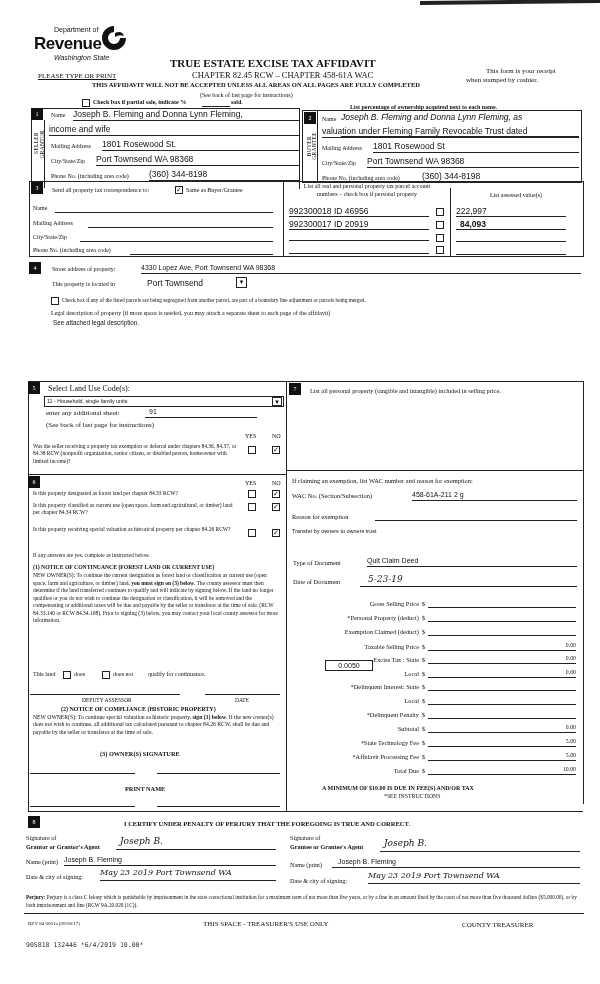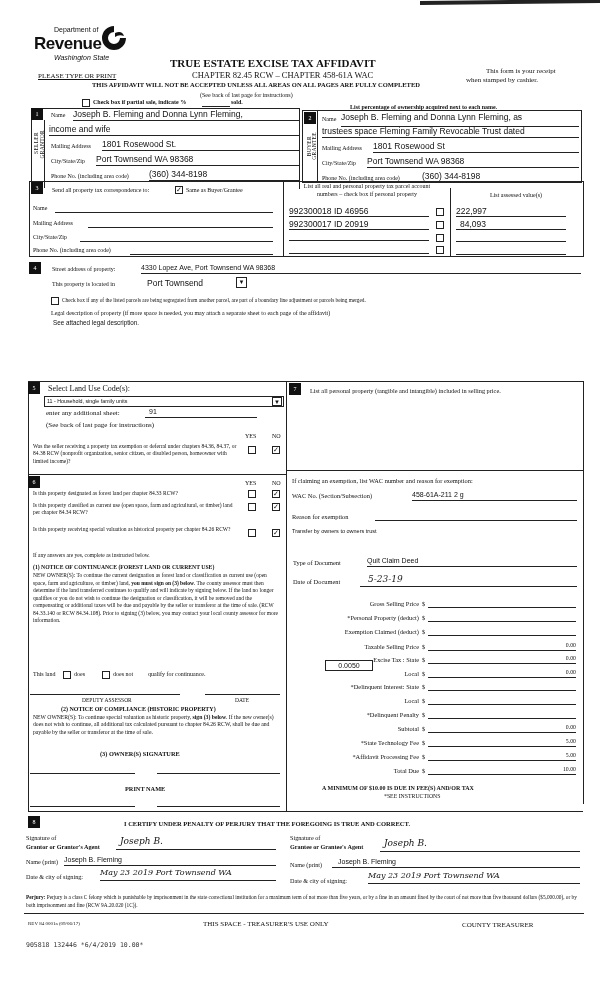--- a/index.html
+++ b/index.html
@@ -73,22 +73,22 @@
 <div class="abs hand ul" style="left:96px;top:154px;width:203px;height:12px;">Port Townsend WA 98368</div>
 <div class="abs t6" style="left:51px;top:173px;">Phone No. (including area code)</div>
 <div class="abs hand ul" style="left:149px;top:169px;width:150px;height:12px;">(360) 344-8198</div>
 
 <div class="abs box" style="left:302px;top:110px;width:280px;height:73px;"></div>
 <div class="secnum" style="left:304px;top:112px;">2</div>
 <div class="vline" style="left:317px;top:111px;height:72px;"></div>
 <div class="vert" style="left:306px;top:136px;">BUYER</div>
 <div class="vert" style="left:311px;top:132px;">GRANTEE</div>
 <div class="abs t6" style="left:322px;top:116px;">Name</div>
-<div class="abs hand ul" style="left:341px;top:112px;width:238px;height:15px;">Joseph B. Fleming and Donna Lynn Fleming, as</div>
-<div class="abs hand ul" style="left:322px;top:126px;width:257px;height:12px;">trustees space Fleming Family Revocable Trust dated</div>
+<div class="abs hand ul" style="left:341px;top:112px;width:238px;height:25px;font-style:italic;">Joseph B. Fleming and Donna Lynn Fleming, as</div>
+<div class="abs hand ul" style="left:322px;top:126px;width:257px;height:12px;">valuation under Fleming Family Revocable Trust dated</div>
 <div class="abs t6" style="left:322px;top:145px;">Mailing Address</div>
 <div class="abs hand ul" style="left:373px;top:141px;width:206px;height:12px;">1801 Rosewood St</div>
 <div class="abs t6" style="left:322px;top:160px;">City/State/Zip</div>
 <div class="abs hand ul" style="left:367px;top:156px;width:212px;height:12px;">Port Townsend WA 98368</div>
 <div class="abs t6" style="left:322px;top:175px;">Phone No. (including area code)</div>
 <div class="abs hand ul" style="left:422px;top:171px;width:157px;height:12px;">(360) 344-8198</div>
 
 <div class="abs box" style="left:29px;top:181px;width:555px;height:76px;"></div>
 <div class="secnum" style="left:31px;top:182px;">3</div>
 <div class="abs t6" style="left:52px;top:187px;">Send all property tax correspondence to:</div>
@@ -110,21 +110,21 @@
 <div class="abs t6 center" style="left:451px;top:192px;width:130px;">List assessed value(s)</div>
 
 <div>
   <div class="abs hand ul" style="left:289px;top:206px;width:140px;height:11px;">992300018  ID 46956</div>
   <div class="cb" style="left:436px;top:208px;"></div>
   <div class="abs hand ul" style="left:456px;top:206px;width:110px;height:11px;">222,997</div>
 </div>
 <div>
   <div class="abs hand ul" style="left:289px;top:219px;width:140px;height:11px;">992300017  ID 20919</div>
   <div class="cb" style="left:436px;top:221px;"></div>
-  <div class="abs hand ul" style="left:456px;top:219px;width:110px;height:11px;padding-left:4px;">84,093</div>
+  <div class="abs hand ul" style="left:456px;top:219px;width:110px;height:11px;padding-left:4px;font-weight:bold;">84,093</div>
 </div>
 <div>
   <div class="abs ul" style="left:289px;top:240px;width:140px;height:1px;"></div>
   <div class="cb" style="left:436px;top:234px;"></div>
   <div class="abs ul" style="left:456px;top:241px;width:110px;height:1px;"></div>
 </div>
 <div>
   <div class="abs ul" style="left:289px;top:253px;width:140px;height:1px;"></div>
   <div class="cb" style="left:436px;top:246px;"></div>
   <div class="abs ul" style="left:456px;top:254px;width:110px;height:1px;"></div>

